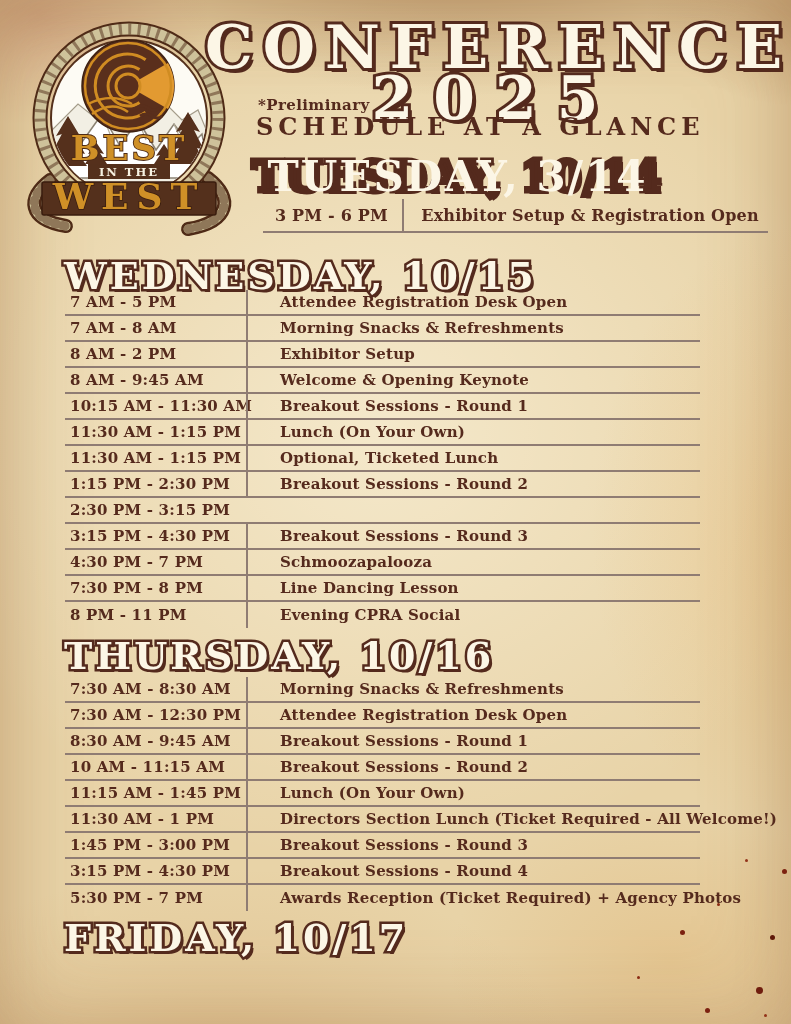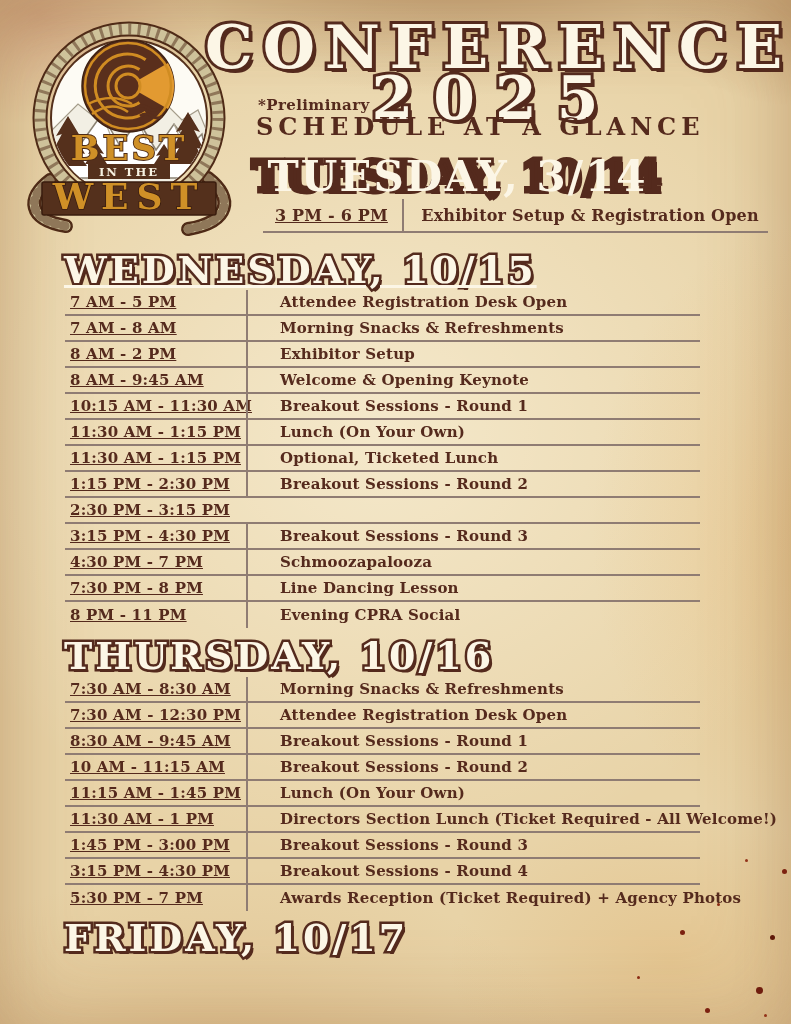--- a/index.html
+++ b/index.html
@@ -54,33 +54,33 @@
     position:absolute; left:258px; top:96px;
     font-size:15px; font-weight:bold; color:#552a1d; letter-spacing:.4px;
   }
   .subtitle {
     position:absolute; left:256px; top:112px;
     font-size:24px; font-weight:bold; color:#552a1d; letter-spacing:5px; white-space:nowrap;
   }
 
   .tuesday-heading { left:230px; top:155px; width:455px; text-align:center; font-size:42px; letter-spacing:2px; }
   .day-heading { font-size:38px; letter-spacing:3px; }
-  .wed-heading { left:64px; top:250px;text-decoration:underline; }
+  .wed-heading { left:64px; top:256px; }
   .thu-heading { left:64px; top:636px; }
   .fri-heading { left:64px; top:918px; }
 
   
   .table { position:absolute; color:#552a1d; }
   .row {
     display:flex; align-items:center; height:26px;
     border-bottom:2px solid #8f7c73; box-sizing:border-box;
     font-weight:bold; font-size:15px; letter-spacing:.2px; white-space:nowrap;
   }
   .row:last-child { border-bottom:none; }
-  .time  { flex:none; width:181px; padding-left:5px; box-sizing:border-box;text-decoration:underline; }
+  .time  { flex:none; width:181px; padding-left:5px; box-sizing:border-box; }
   .event { flex:1; align-self:stretch; display:flex; align-items:center;
            border-left:2px solid #8f7c73; padding-left:32px; }
 
   .tuesday-table { left:263px; top:199px; width:505px; }
   .tuesday-table .row { height:34px; font-size:16px; }
   .tuesday-table .row:last-child { border-bottom:2px solid #8f7c73; }
   .tuesday-table .time { width:139px; padding-left:12px; }
   .tuesday-table .event { justify-content:center; padding-left:8px; }
 
   .wed-table { left:65px; top:290px; width:635px; }

